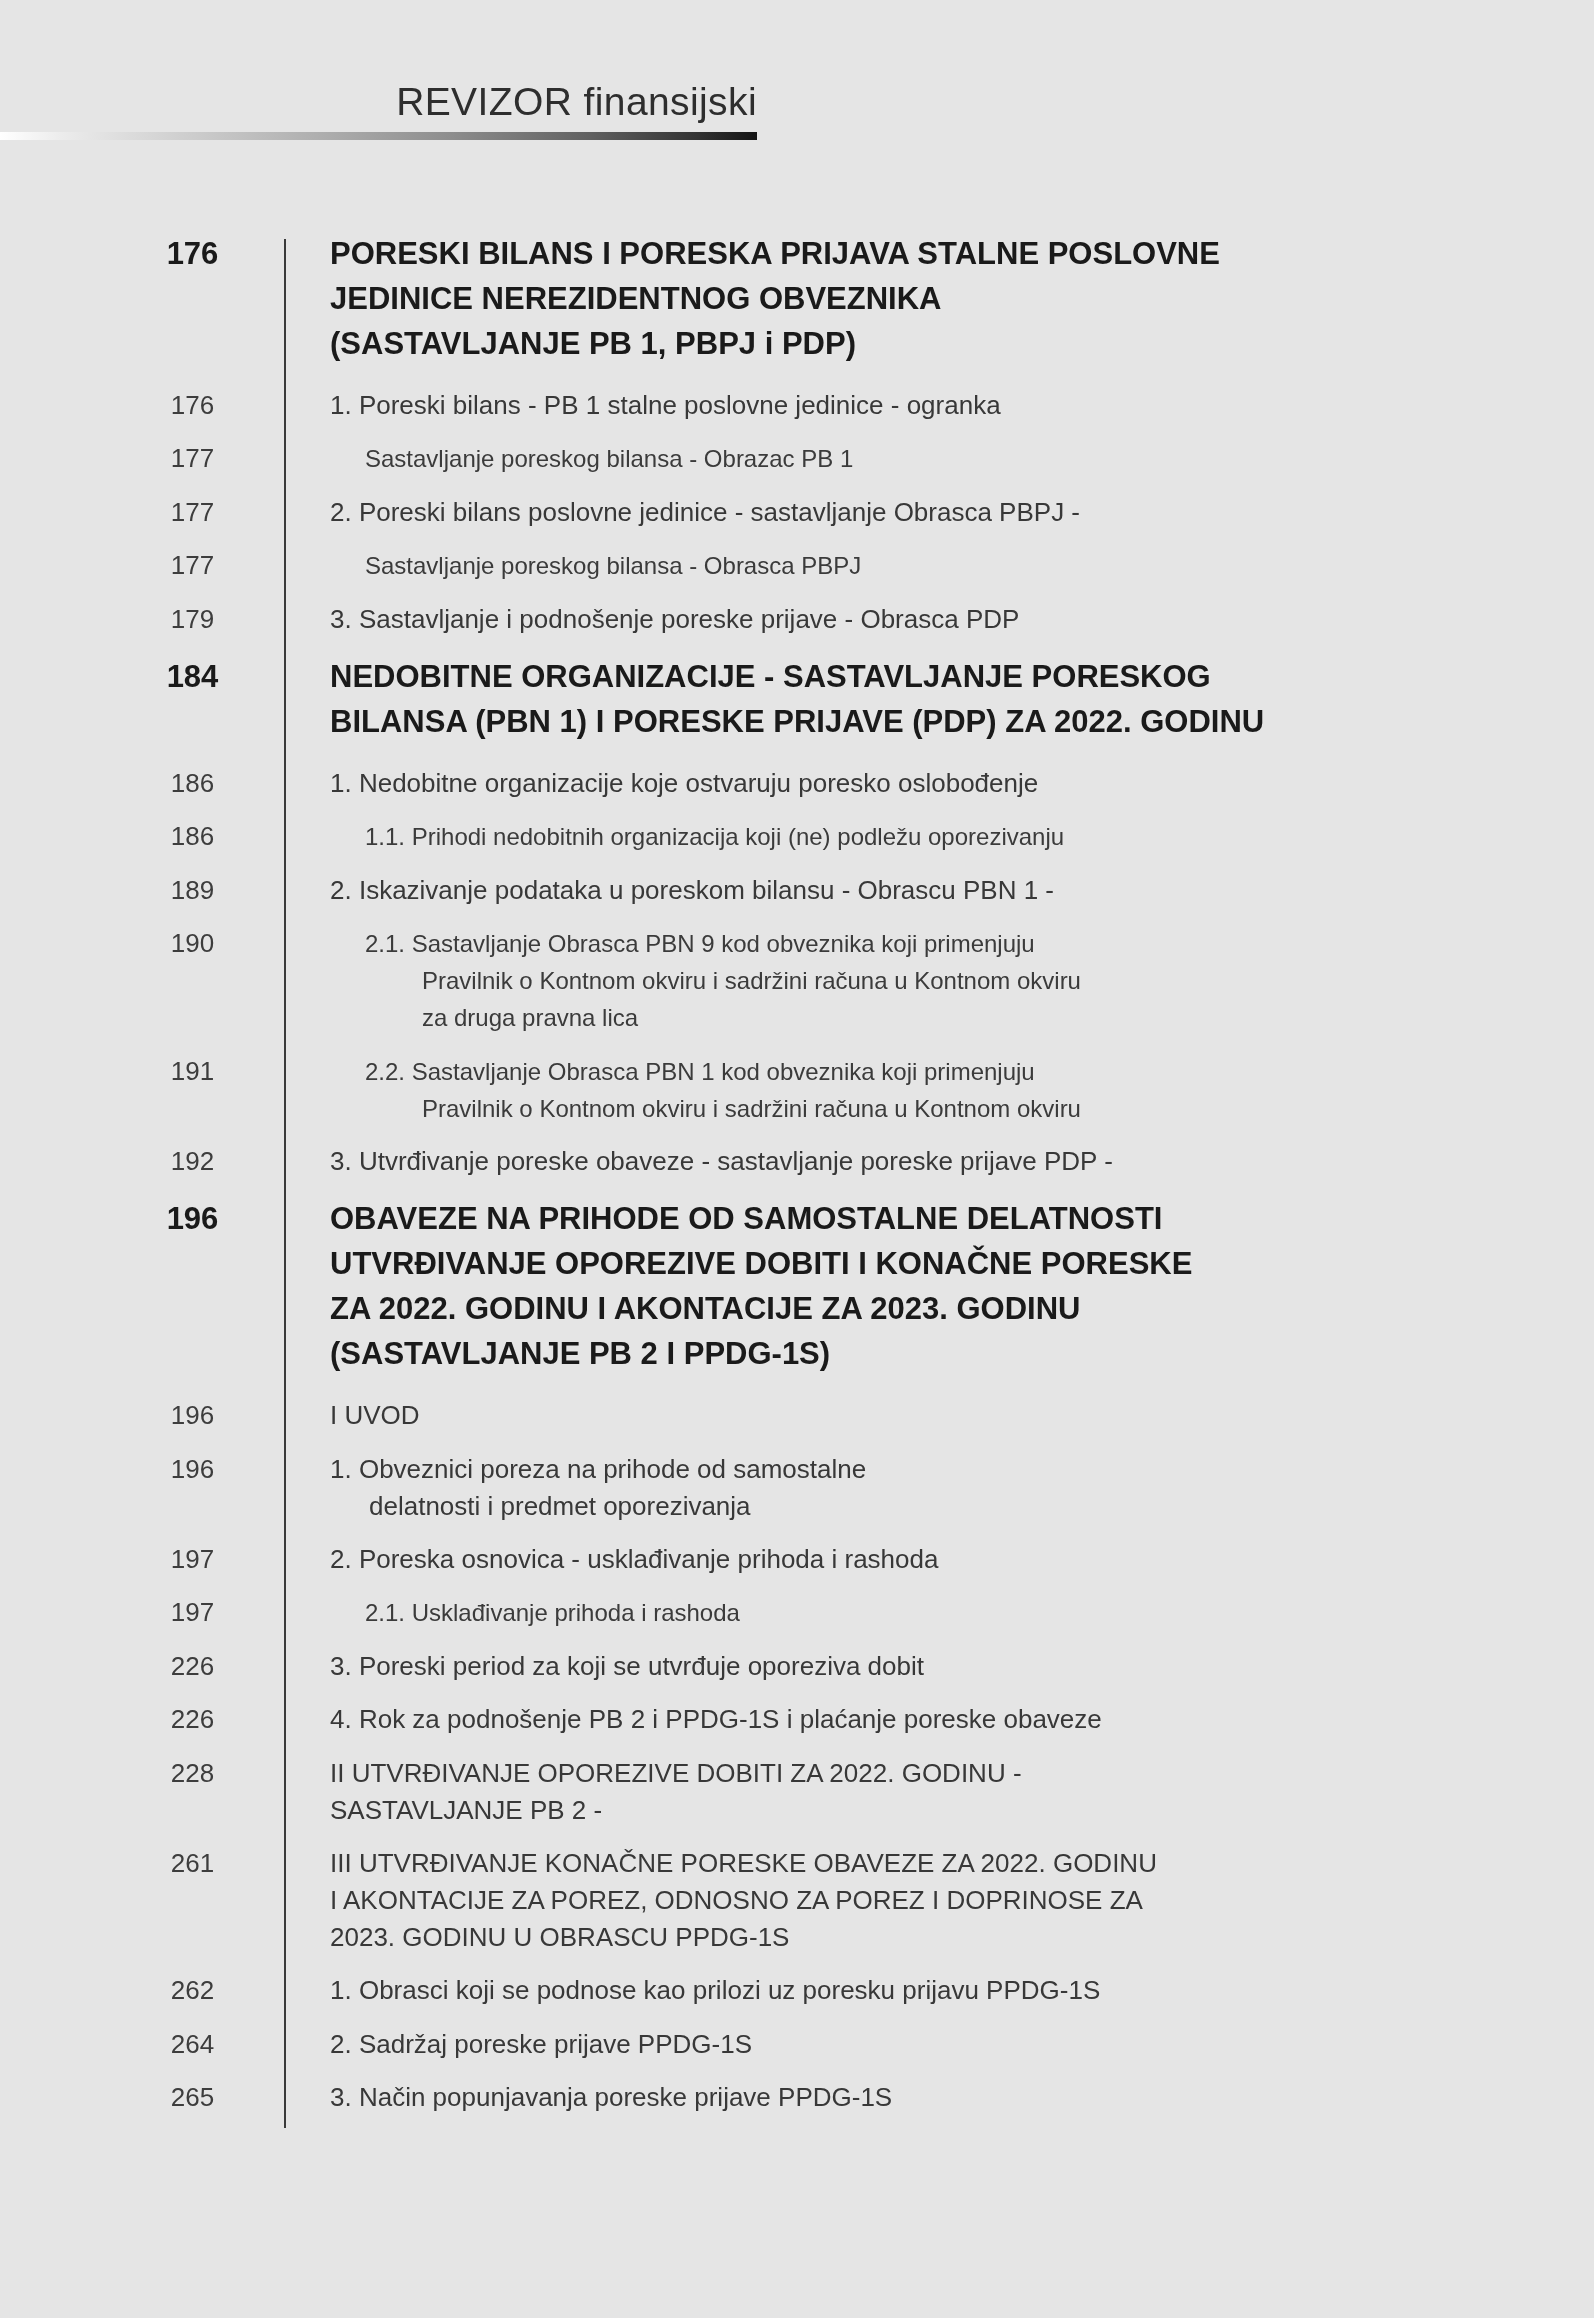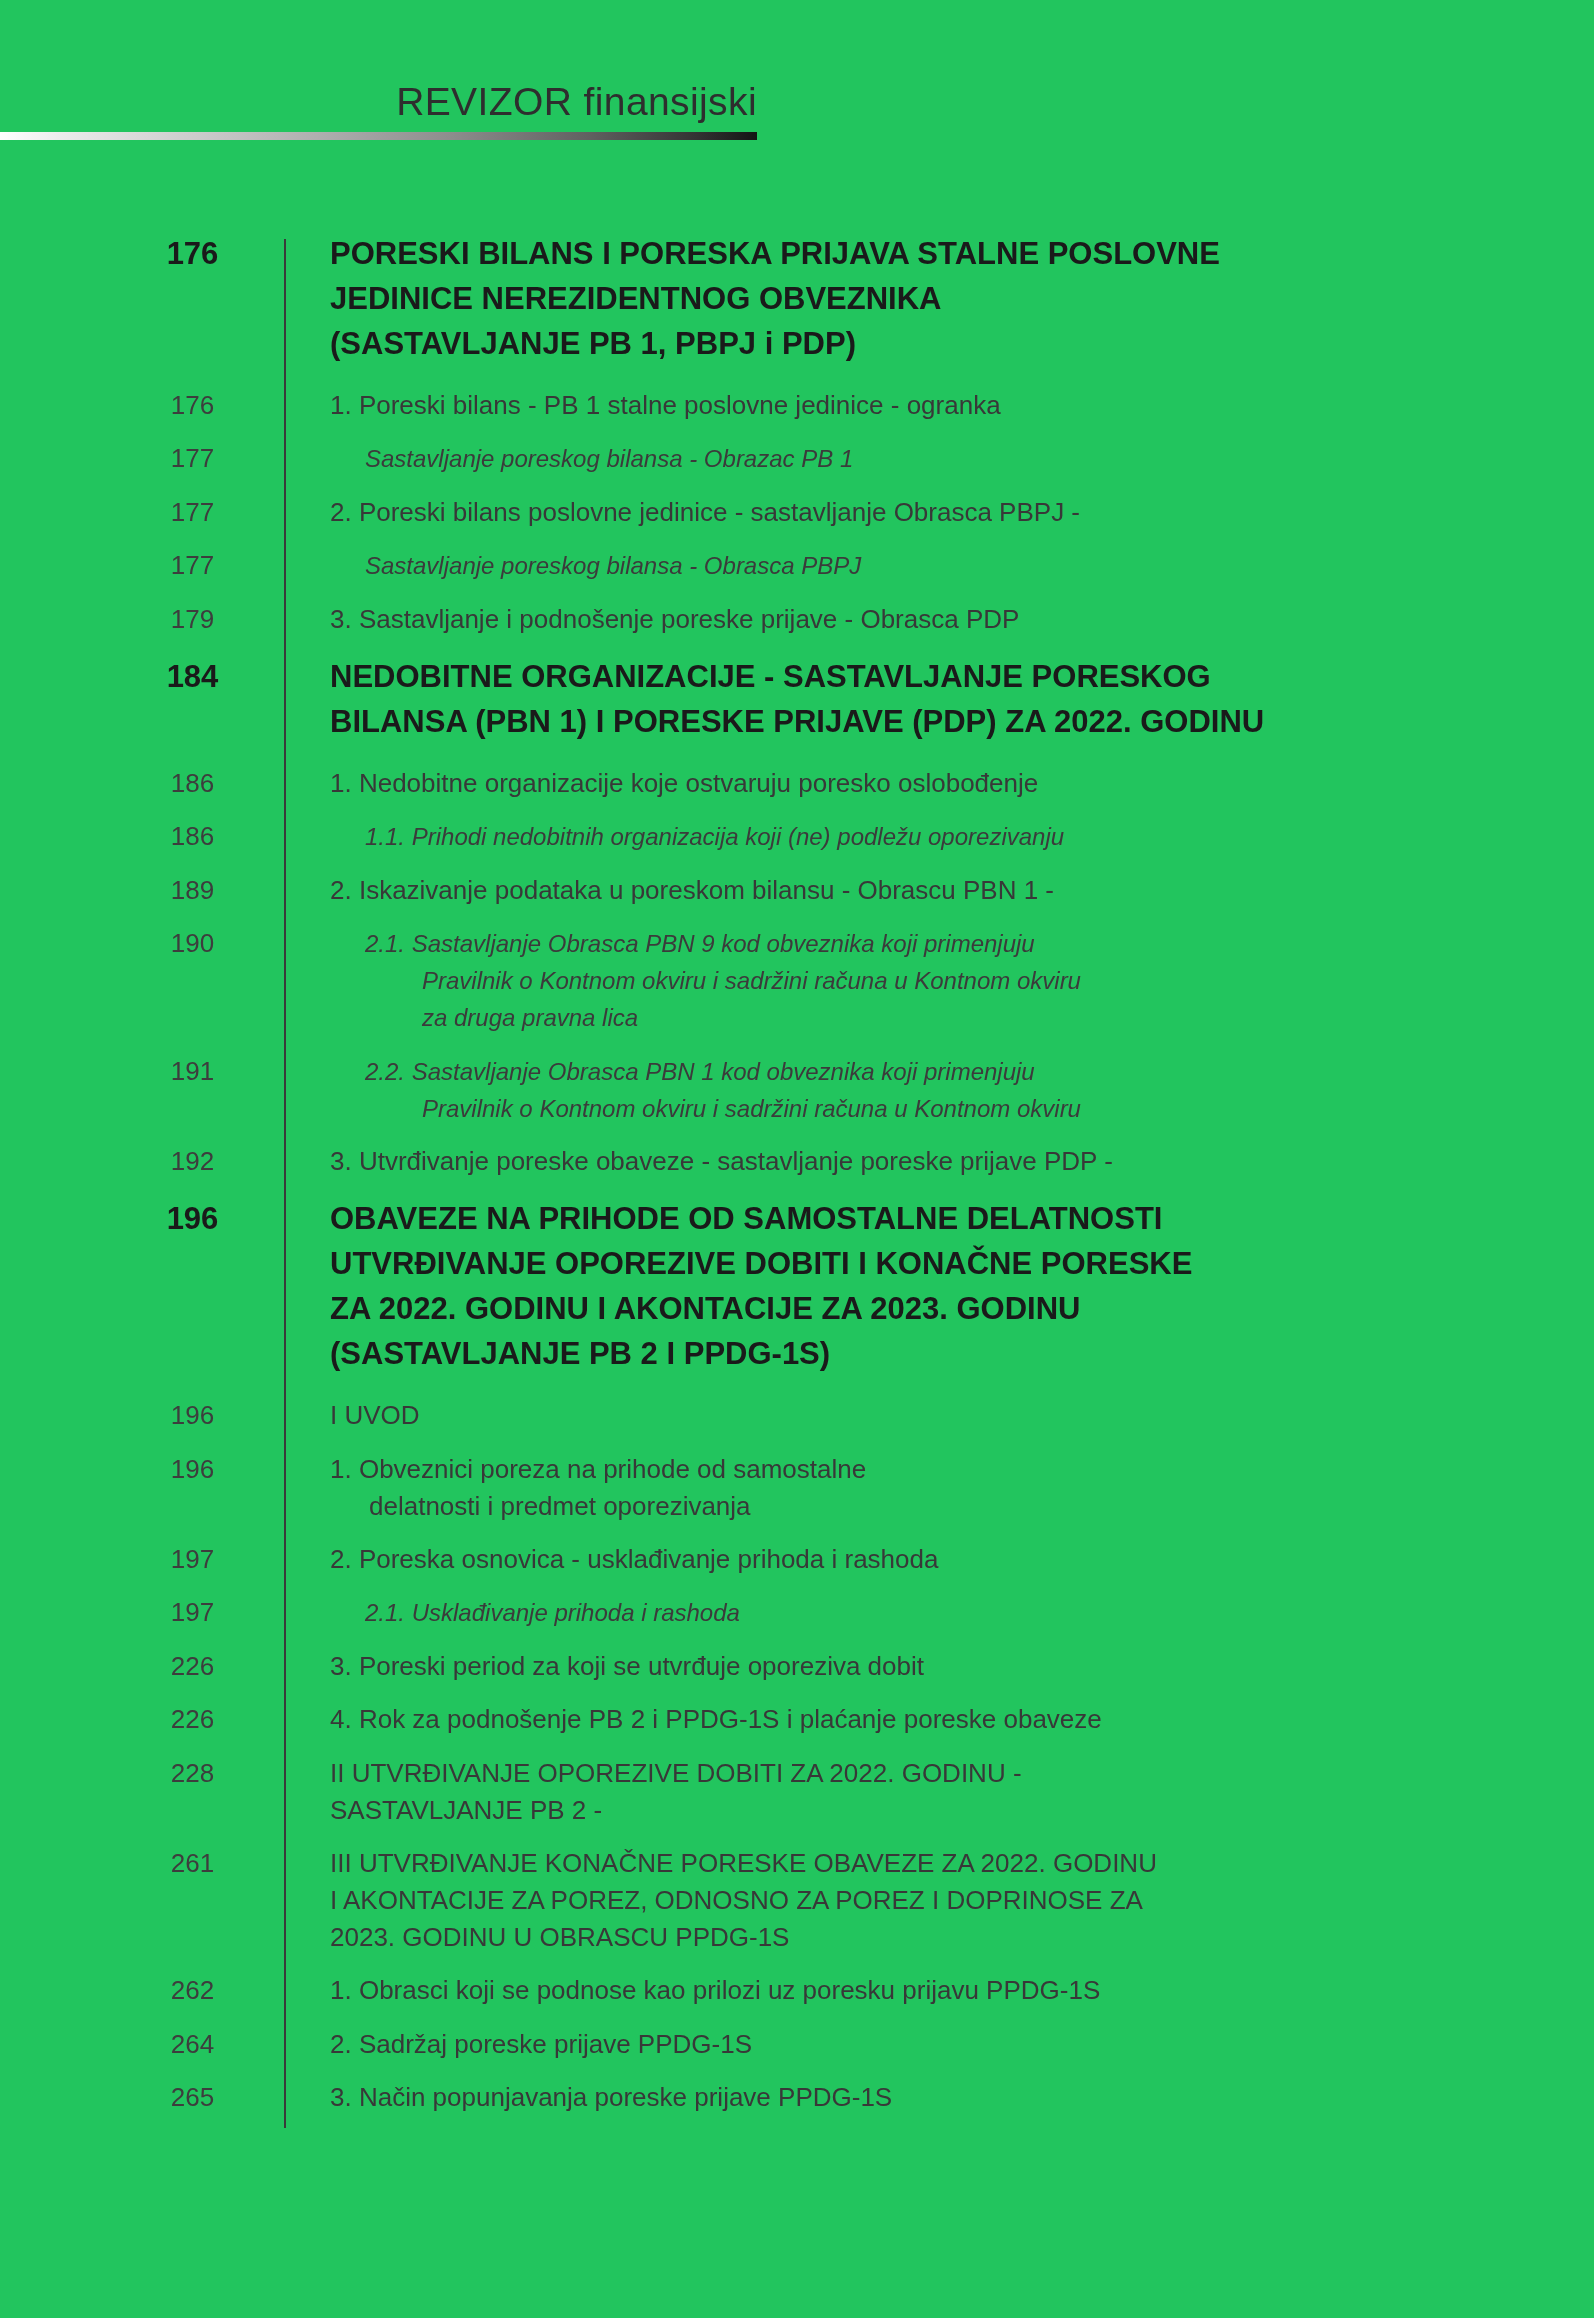--- a/index.html
+++ b/index.html
@@ -1,20 +1,20 @@
 <!DOCTYPE html>
 <html style="font-size:13px"><head>
 <meta charset="utf-8">
 <style>
   html, body { margin: 0; padding: 0; background: #ffffff; }
   .page {
     position: relative;
     width: 1594px;
     height: 2319px;
-    background: #22c55e;
+    background: #e5e5e5;
     overflow: hidden;
     font-family: "Liberation Sans", "DejaVu Sans", sans-serif;
     -webkit-font-smoothing: antialiased;
   }
 
   
   .brand {
     position: absolute;
     top: 80px;
     left: 0;
@@ -78,21 +78,21 @@
     font-size: 26px;
     line-height: 37px;
     color: #383838;
   }
   .row.sub {
     font-size: 24px;
     line-height: 37px;
     color: #3b3b3b;
   }
   .row.sub .num { font-size: 26px; }
-  .row.sub .text { padding-left: 35px; font-style: italic; }
+  .row.sub .text { padding-left: 35px; }
 
   .ln { display: block; }
   .item .ln.cont { padding-left: 39px; }
   .item .ln.cont-flush { padding-left: 0; }
   .sub .ln.cont { padding-left: 57px; }
 </style>
 </head>
 <body>
 
 <div class="page">

